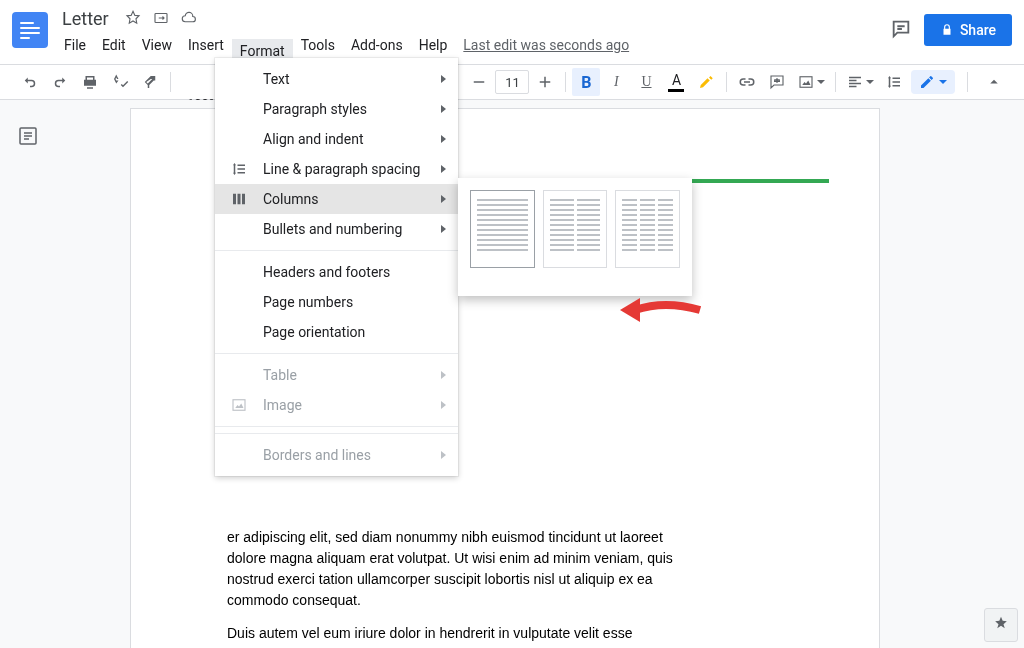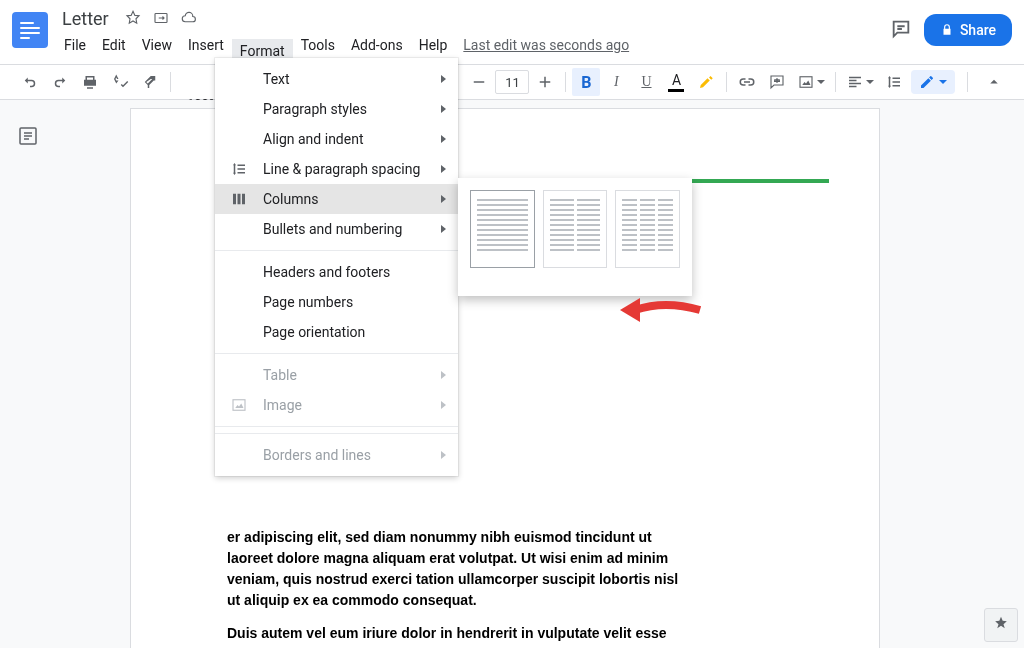--- a/index.html
+++ b/index.html
@@ -19,21 +19,21 @@
   .title-icon { width: 20px; height: 20px; color: #5f6368; display:flex;align-items:center;justify-content:center; }
   .title-icon svg { width: 18px; height: 18px; stroke: #5f6368; fill: none; stroke-width: 1.5; }
   
   .menubar { display: flex; align-items: center; height: 30px; font-size: 14px; color: #202124; }
   .menu-item { padding: 4px 8px; cursor: pointer; }
   .menu-item.active { background: #e8eaed; border-radius: 0; margin-top: 12px; }
   .last-edit { color: #5f6368; text-decoration: underline; margin-left: 8px; }
   
   .header-right { position: absolute; right: 12px; top: 14px; display: flex; gap: 12px; align-items: center; }
   .comment-icon svg { width: 22px; height: 22px; stroke: #5f6368; fill: none; stroke-width: 2; }
-  .share-btn { background: #1a73e8; color: #fff; border-radius: 12px; padding: 8px 16px; font-size: 14px; font-weight: 500; display: flex; align-items: center; gap: 6px; }
+  .share-btn { background: #1a73e8; color: #fff; border-radius: 3px; padding: 8px 16px; font-size: 14px; font-weight: 500; display: flex; align-items: center; gap: 6px; }
   .share-btn svg { width: 14px; height: 14px; fill: #fff; }
 
   
   .toolbar { height: 36px; border-top: 1px solid #dadce0; border-bottom: 1px solid #dadce0; display: flex; align-items: center; padding: 0 16px; gap: 2px; }
   .tb-btn { width: 28px; height: 28px; display:flex;align-items:center;justify-content:center; color:#5f6368; border-radius:2px; position:relative;}
   .tb-btn svg { width: 18px; height: 18px; fill: #5f6368; }
   .tb-sep { width: 1px; height: 20px; background: #dadce0; margin: 0 4px; }
   .zoom { padding: 0 10px; font-size: 13px; display:flex;align-items:center;gap:4px;margin-top:42px;}
   .font-size-box { border:1px solid #dadce0; border-radius:2px; width:34px;height:24px;display:flex;align-items:center;justify-content:center;font-size:13px;color:#3c4043;}
   .bold-btn { color:#1a67d2;font-weight:700;font-size:16px;background:#e8f0fe;border-radius:2px;}
@@ -44,21 +44,21 @@
   .caret { width:0;height:0;border-left:4px solid transparent;border-right:4px solid transparent;border-top:4px solid #5f6368;}
   .caret-blue { border-top-color:#1a73e8;}
 
   
   .workspace { position:absolute; top:100px; left:0; right:0; bottom:0; background:#f8f9fa; overflow:hidden;}
   .outline-btn { position:absolute; left:16px; top:24px; width:24px;height:24px;}
   .outline-btn svg { stroke:#5f6368; fill:none; stroke-width:1.5;}
   .page { position:absolute; left:130px; top:8px; width:750px; background:#fff; border:1px solid #dadce0; min-height:900px; padding:88px 96px;}
   .green-line { position:absolute; top:70px; left:96px; right:50px; height:4px; background:#34a853;}
   .body-text { font-family: Arial, sans-serif; font-size:14px; line-height:1.5; color:#000; max-width:460px;}
-  .body-text p { margin-bottom:12px;font-weight:bold;}
+  .body-text p { margin-bottom:12px;}
   .body-top { margin-top:330px;}
 
   
   .dropdown { position:absolute; left:215px; top:58px; width:243px; background:#fff; box-shadow:0 2px 6px rgba(0,0,0,.2),0 0 0 1px rgba(0,0,0,.05); padding:6px 0; z-index:10;}
   .dd-item { height:30px; display:flex; align-items:center; padding:0 12px 0 48px; font-size:14px; color:#202124; position:relative;text-align:right;}
   .dd-item.disabled { color:#9aa0a6;}
   .dd-item.hover { background:#e5e5e5;}
   .dd-item .pre-icon { position:absolute; left:14px; width:20px;height:20px; display:flex;align-items:center;justify-content:center;}
   .dd-item .pre-icon svg { width:18px;height:18px; fill:#5f6368;}
   .dd-item.disabled .pre-icon svg { fill:#bdc1c6;}

